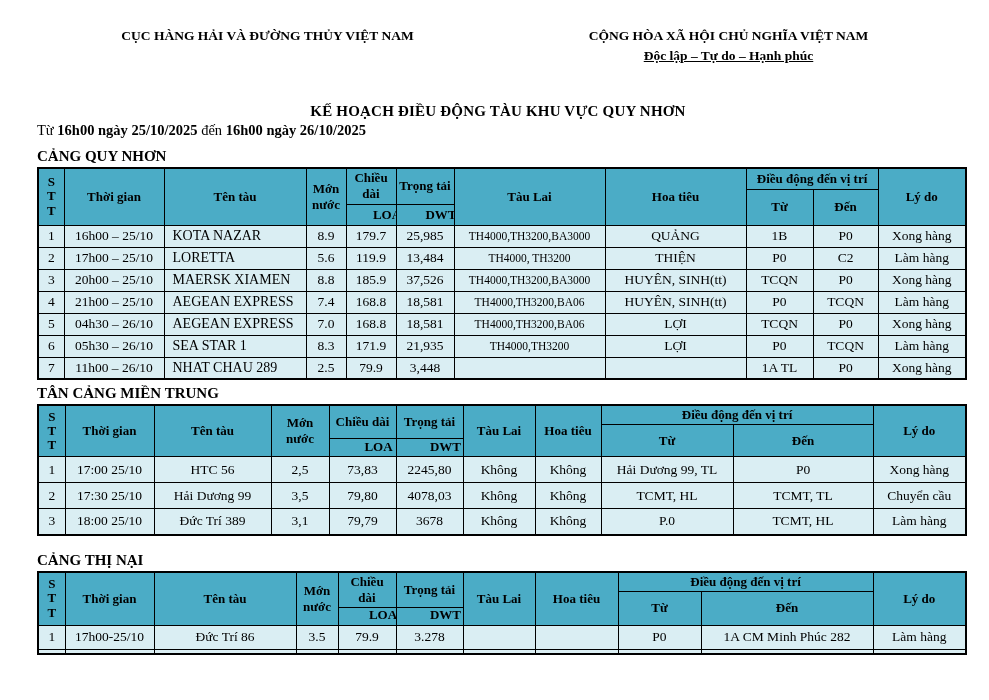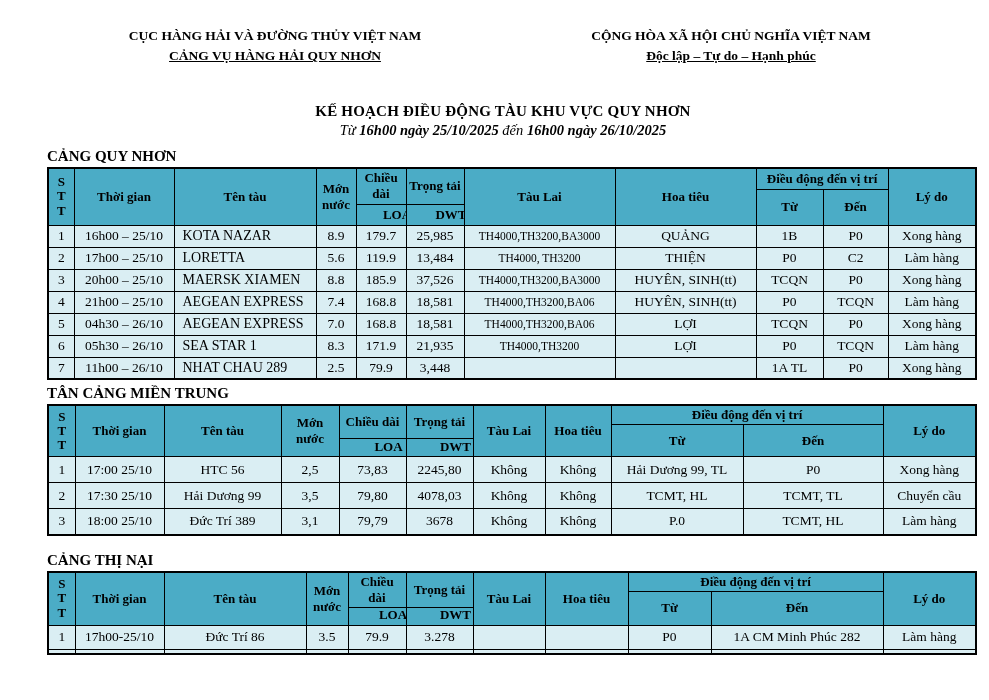--- a/index.html
+++ b/index.html
@@ -2,29 +2,29 @@
 <html style="--header-bg: #4BACC6; --row-bg: #DAEEF3; --border: #000000;"><head>
 <meta charset="utf-8">
 <style>
   * { box-sizing: border-box; margin: 0; padding: 0; }
   html, body { background: #fff; }
   body {
     width: 989px; height: 700px; overflow: hidden;
     font-family: "Liberation Serif", "DejaVu Serif", serif;
     color: #000;
   }
-  .page { padding: 26px 30px 0 47px; }
+  .page { padding: 26px 30px 0 37px; }
 
   
   .org-header { display: flex; }
   .org-col { width: 50%; text-align: center; font-weight: bold; font-size: 13.5px; line-height: 1.5; }
   .org-line2 { text-decoration: underline; }
 
   .doc-title { text-align: center; font-weight: bold; font-size: 15px; margin-top: 36px; letter-spacing: .2px; }
-  .doc-subtitle { text-align: center; font-size: 14.5px; margin-top: 2px; font-style: italic; }
+  .doc-subtitle { text-align: left; font-size: 14.5px; margin-top: 2px; }
   .doc-subtitle b { font-weight: bold; }
 
   .table-title { text-align: left; font-weight: bold; font-size: 15px; }
   .tt1 { margin-top: 9px; }
   .tt2 { margin-top: 5px; }
   .tt3 { margin-top: 16px; }
 
   table {
     border-collapse: collapse; table-layout: fixed;
     width: 928px; border: 2px solid var(--border, #000);
@@ -74,21 +74,20 @@
   .t3 tbody tr:last-child td { height: 5px; padding: 0; }
 </style>
 </head>
 <body>
 
 <div class="page">
 
   <div class="org-header">
     <div class="org-col">
       <div>CỤC HÀNG HẢI VÀ ĐƯỜNG THỦY VIỆT NAM</div>
-      <div class="org-line2">CẢNG VỤ HÀNG HẢI QUY NHƠN</div>
     </div>
     <div class="org-col">
       <div>CỘNG HÒA XÃ HỘI CHỦ NGHĨA VIỆT NAM</div>
       <div class="org-line2">Độc lập – Tự do – Hạnh phúc</div>
     </div>
   </div>
 
   <div class="doc-title">KẾ HOẠCH ĐIỀU ĐỘNG TÀU KHU VỰC QUY NHƠN</div>
   <div class="doc-subtitle">
     <span>Từ</span>

